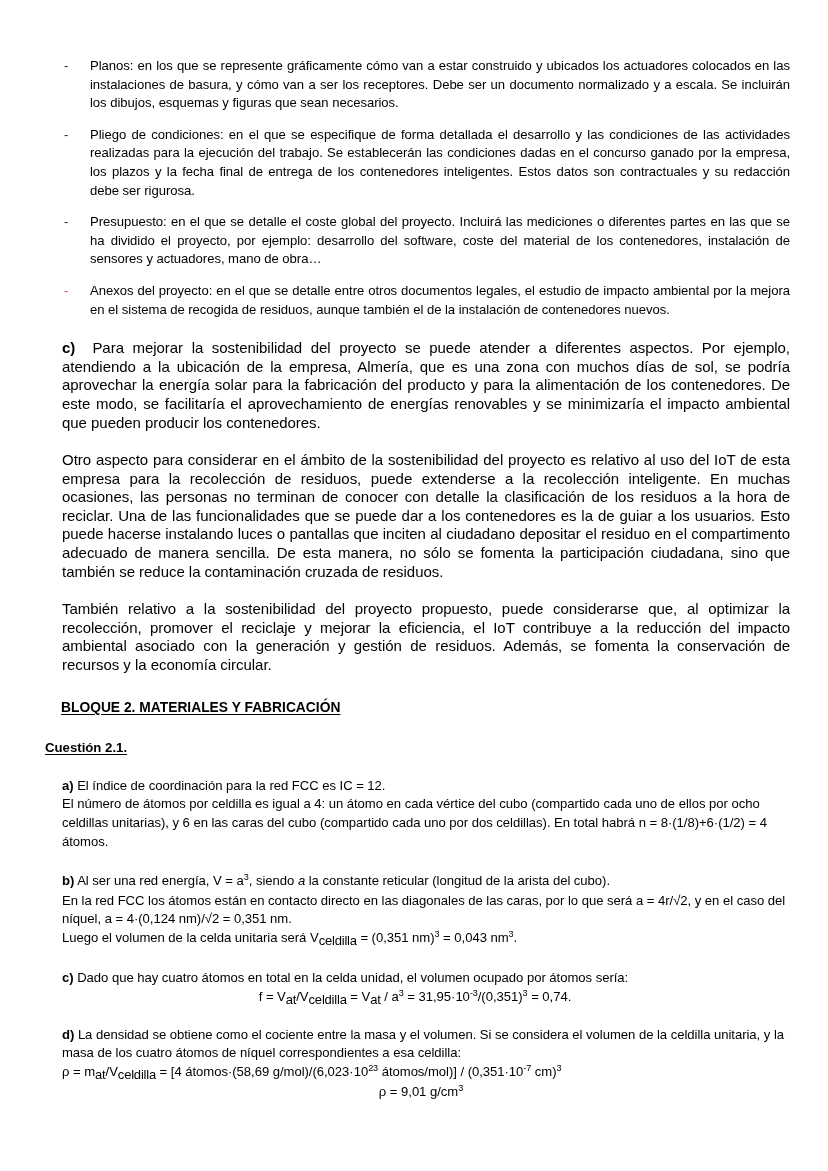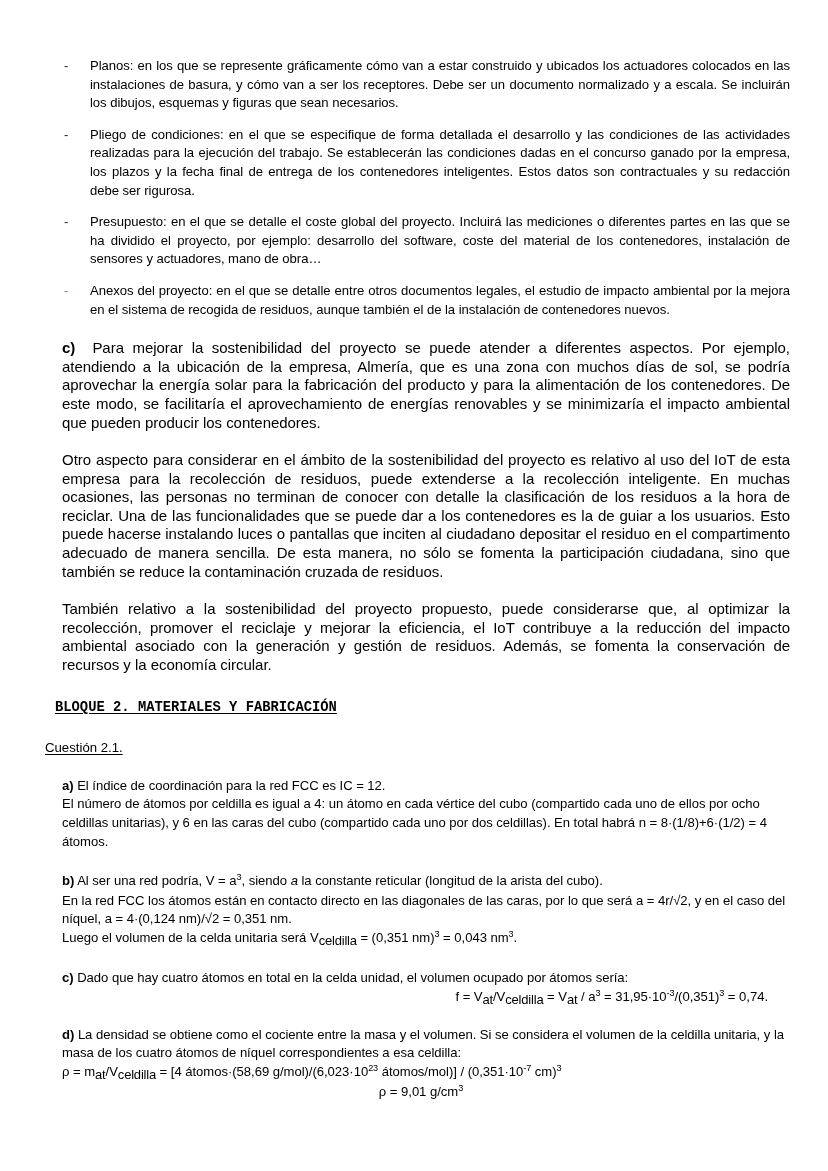--- a/index.html
+++ b/index.html
@@ -69,48 +69,48 @@
   .heading-block {
     margin: 0;
     padding-left: 2px;
     font-size: 13.8px;
     line-height: 19px;
     font-weight: bold;
     text-decoration: underline;
     text-underline-offset: 2px;
     letter-spacing: 0.01px;
   }
-  .heading-block-wrap { margin: 23px 0 0 10px; font-family: Liberation Mono, monospace; }
+  .heading-block-wrap { margin: 23px 0 0 16px; }
   .heading-sub-wrap  { margin: 21px 0 0 0; }
   .heading-sub {
     margin: 0;
     padding-left: 2px;
     font-size: 13.2px;
     line-height: 18px;
-    font-weight: normal;
+    font-weight: bold;
     text-decoration: underline;
     text-underline-offset: 2px;
   }
 
   
   .answer {
     margin: 0;
     padding-left: 19px;
     font-size: 13.1px;
     line-height: 18.8px;
     text-align: left;
     letter-spacing: -0.04px;
   }
   .answer-wrap { margin-top: 20px; }
   .answer-wrap-tight { margin-top: 18px; }
   .answer-line { display: block; }
   .answer-line.indent-1 { padding-left: 7px; }
   .formula-center {
     display: block;
-    text-align: right;
+    text-align: center;
     padding-left: 0;
     padding-right: 22px;
   }
   .formula-center-b {
     display: block;
     text-align: center;
     padding-left: 0;
     padding-right: 10px;
   }
 
@@ -170,21 +170,21 @@
   <div class="heading-sub-wrap">
     <span class="heading-sub">Cuestión 2.1.</span>
   </div>
 
   <div class="answer answer-wrap">
     <span class="answer-line"><b class="lbl">a)</b><span> El índice de coordinación para la red FCC es IC = 12.</span></span>
     <span class="answer-line">El número de átomos por celdilla es igual a 4: un átomo en cada vértice del cubo (compartido cada uno de ellos por ocho celdillas unitarias), y 6 en las caras del cubo (compartido cada uno por dos celdillas). En total habrá n = 8·(1/8)+6·(1/2)  = 4 átomos.</span>
   </div>
 
   <div class="answer answer-wrap">
-    <span class="answer-line"><b class="lbl">b)</b><span> Al ser una red podría, V = a</span><sup>3</sup><span>, siendo </span><i class="var">a</i><span> la constante reticular (longitud de la arista del cubo).</span></span>
+    <span class="answer-line"><b class="lbl">b)</b><span> Al ser una red energía, V = a</span><sup>3</sup><span>, siendo </span><i class="var">a</i><span> la constante reticular (longitud de la arista del cubo).</span></span>
     <span class="answer-line">En la red FCC los átomos están en contacto directo en las diagonales de las caras, por lo que será a = 4r/√2, y en el caso del níquel, a = 4·(0,124 nm)/√2 = 0,351 nm.</span>
     <span class="answer-line"><span>Luego el volumen de la celda unitaria será V</span><sub>celdilla</sub><span> = (0,351 nm)</span><sup>3</sup><span> = 0,043 nm</span><sup>3</sup><span>.</span></span>
   </div>
 
   <div class="answer answer-wrap">
     <span class="answer-line"><b class="lbl">c)</b><span> Dado que hay cuatro átomos en total en la celda unidad, el volumen ocupado por átomos sería:</span></span>
     <span class="answer-line formula-center"><span>f = V</span><sub>at</sub><span>/V</span><sub>celdilla</sub><span> = V</span><sub>at</sub><span> / a</span><sup>3</sup><span> = 31,95·10</span><sup>-3</sup><span>/(0,351)</span><sup>3</sup><span> = 0,74.</span></span>
   </div>
 
   <div class="answer answer-wrap-tight">

